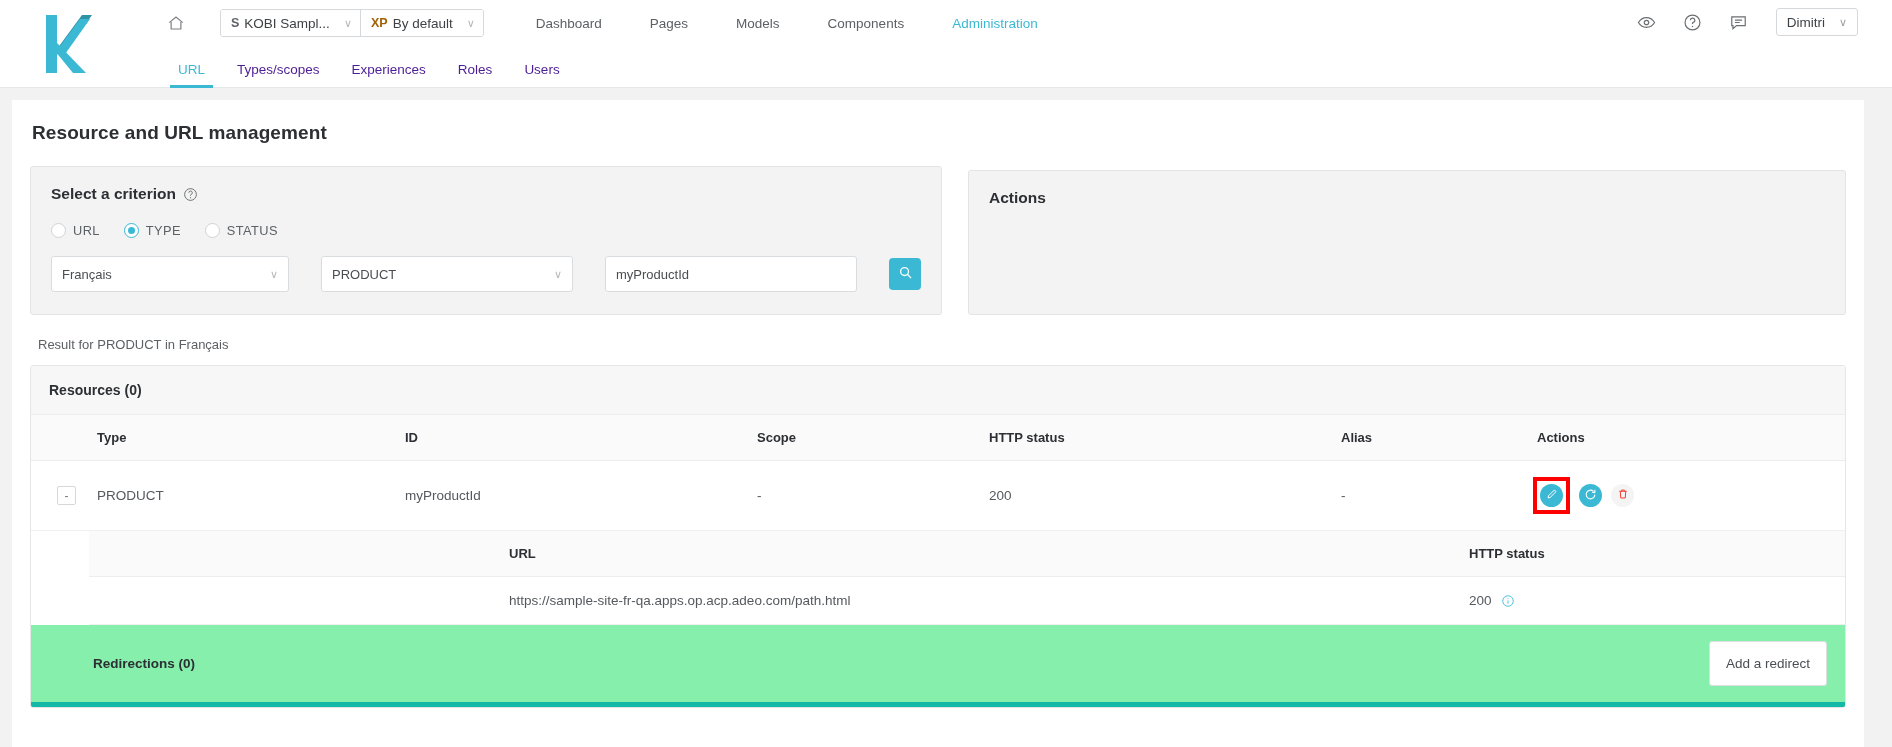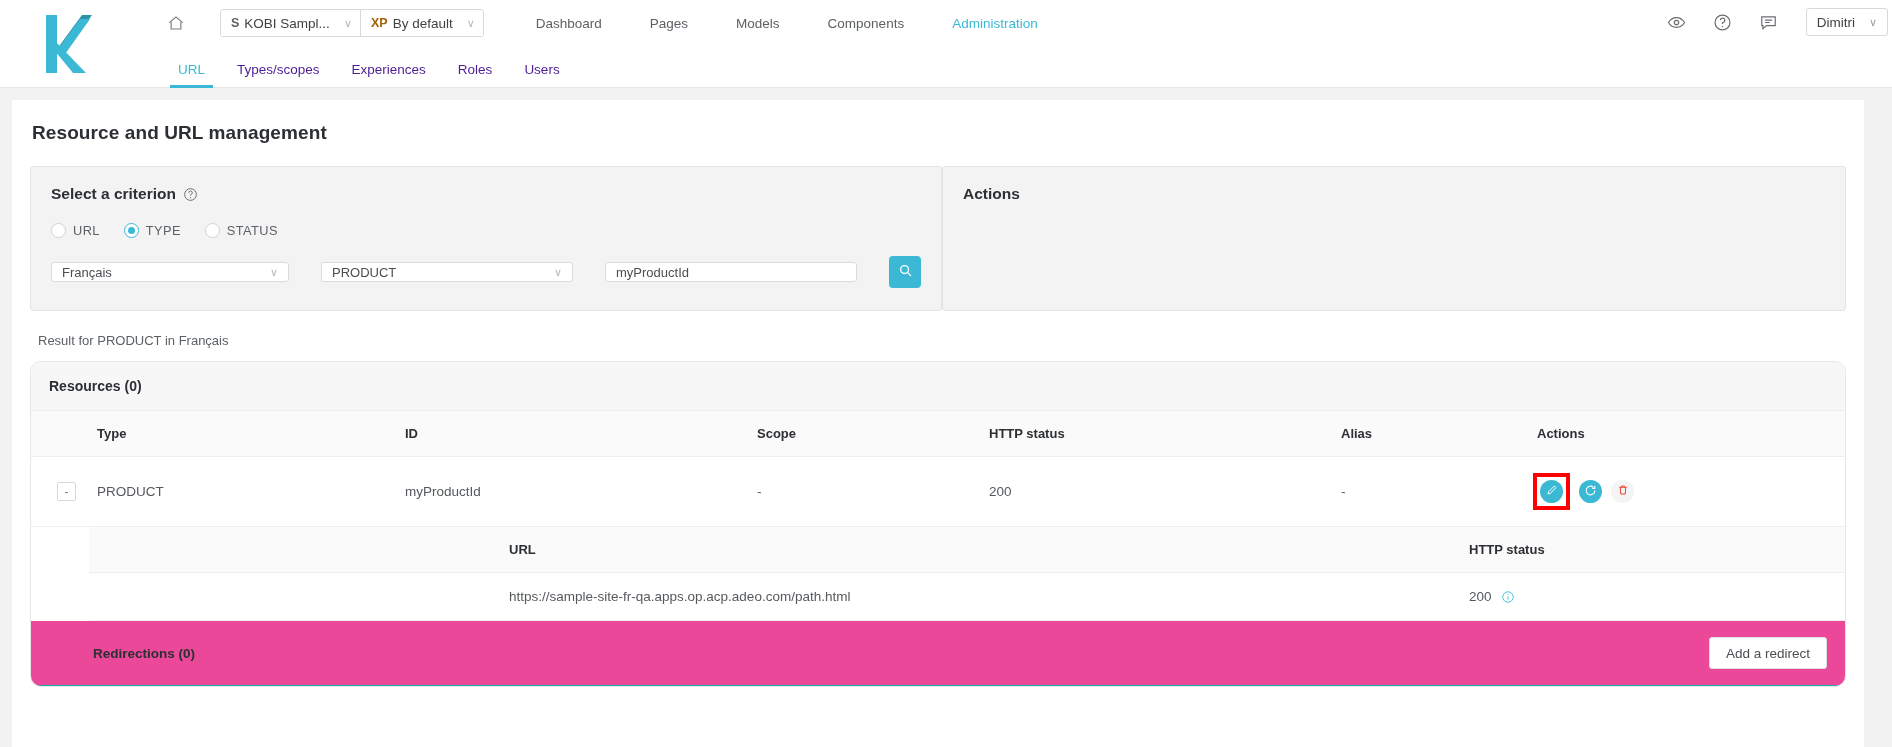--- a/index.html
+++ b/index.html
@@ -110,21 +110,21 @@
     color: #5c6166;
     text-decoration: none;
     padding: 0 24px;
     white-space: nowrap;
     cursor: pointer;
   }
   .mainnav a.active { color: #3bb9d4; }
 
   .topbar-icons {
     position: absolute;
-    right: 4px;
+    right: 34px;
     top: 8px;
     display: flex;
     align-items: center;
     gap: 24px;
   }
   .ticon {
     color: #6b6f73;
     cursor: pointer;
     display: flex;
     align-items: center;
@@ -187,20 +187,21 @@
     font-size: 19px;
     font-weight: bold;
     color: #2c2f33;
     margin: 0 0 22px 2px;
     letter-spacing: 0.1px;
   }
 
   
   .panels {
     display: flex;
+    gap: 26px;
     align-items: flex-end;
   }
   .panel {
     background: #f3f3f3;
     border: 1px solid #e4e4e4;
     border-radius: 3px;
   }
   .panel-criterion {
     flex: 0 0 908px;
     padding: 18px 20px 22px 20px;
@@ -259,21 +260,21 @@
     border-radius: 50%;
     background: #3bb9d4;
   }
 
   .filter-row {
     display: flex;
     align-items: center;
     gap: 32px;
   }
   .field {
-    height: 20px;
+    height: 36px;
     border: 1px solid #d9dcdf;
     border-radius: 3px;
     background: #fff;
     display: flex;
     align-items: center;
     padding: 0 10px;
     font-size: 13px;
     color: #4a4e52;
     cursor: pointer;
   }
@@ -317,21 +318,21 @@
 
   .result-line {
     font-size: 13px;
     color: #5c6166;
     margin: 22px 0 13px 8px;
   }
 
   
   .result-card {
     border: 1px solid #e6e6e6;
-    border-radius: 11px;
+    border-radius: 3px;
     background: #fff;
     overflow: hidden;
   }
   .result-head {
     background: #f7f7f7;
     padding: 16px 0 16px 18px;
     font-size: 14px;
     font-weight: bold;
     color: #2c2f33;
     border-bottom: 1px solid #ededed;
@@ -416,29 +417,29 @@
   .sub-col-url { width: 1380px; padding-left: 420px !important; }
   .sub-col-status { padding-left: 0 !important; }
   .info-ic { color: #4ec3dd; margin-left: 9px; vertical-align: -2px; display: inline-flex; cursor: pointer;}
   .status-inline { display: inline-flex; align-items: center; }
 
   .redir-row {
     display: flex;
     align-items: center;
     justify-content: space-between;
     padding: 16px 18px 16px 62px;
-    background: #ec4899;
-    border-bottom: 1px solid #14b8a6;
+    background: #86efac;
+    border-bottom: 5px solid #14b8a6;
   }
   .redir-title { font-size: 13.5px; font-weight: bold; color: #2c2f33; }
   .btn-outline {
     background: #fff;
     border: 1px solid #dcdfe2;
     border-radius: 3px;
-    height: 32px;
+    height: 45px;
     padding: 0 16px;
     font-size: 13.5px;
     color: #4a4e52;
     font-family: "Liberation Sans", sans-serif;
     cursor: pointer;
   }
 </style>
 </head>
 <body>
 

